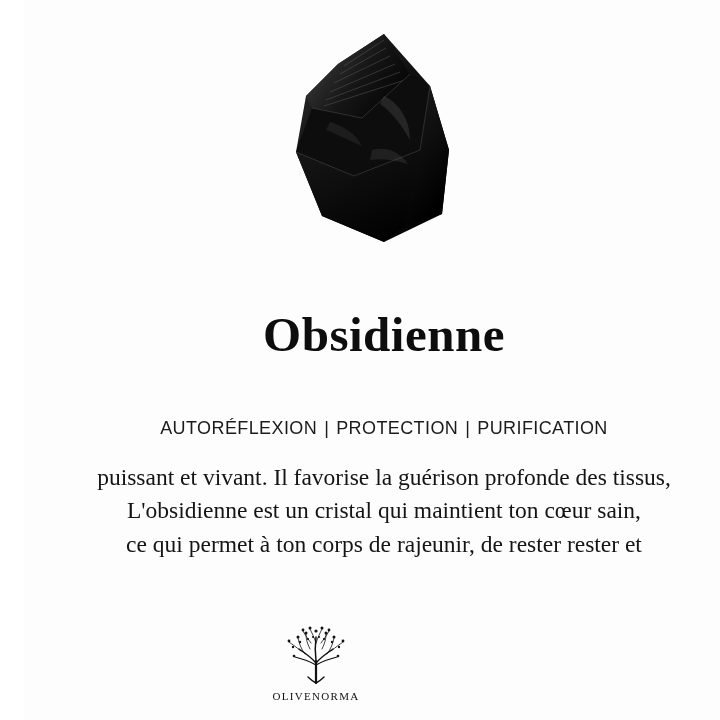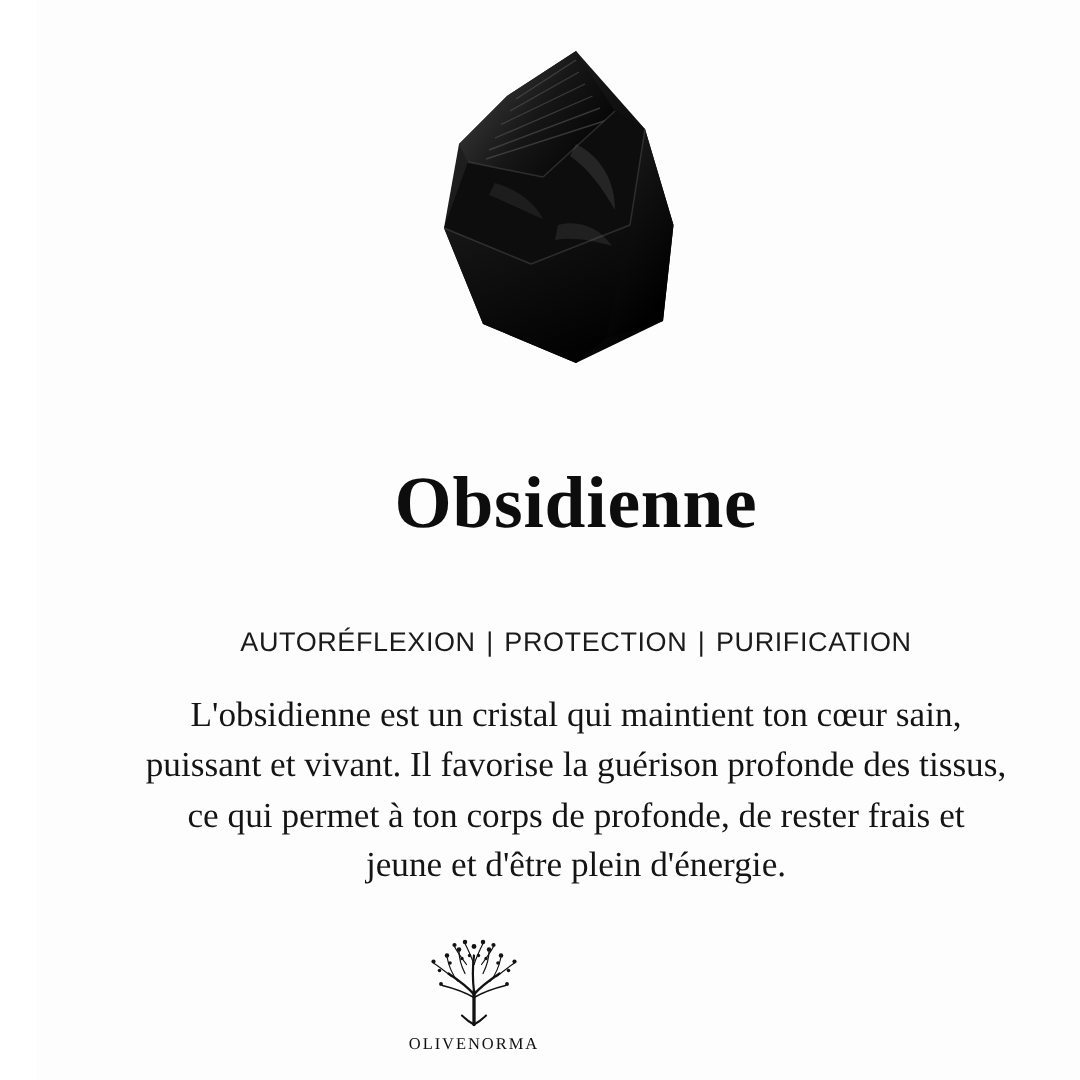--- a/index.html
+++ b/index.html
@@ -171,24 +171,23 @@
     </div>
   </div>
 
   <h1 class="title">Obsidienne</h1>
 
   <div class="keywords">
     <span>AUTORÉFLEXION</span><span class="kw-sep">|</span><span>PROTECTION</span><span class="kw-sep">|</span><span>PURIFICATION</span>
   </div>
 
   <div class="description">
+    <span class="line">puissant et vivant. Il favorise la guérison profonde des tissus,</span>
     <span class="line">L'obsidienne est un cristal qui maintient ton cœur sain,</span>
-    <span class="line">puissant et vivant. Il favorise la guérison profonde des tissus,</span>
-    <span class="line">ce qui permet à ton corps de profonde, de rester frais et</span>
-    <span class="line">jeune et d'être plein d'énergie.</span>
+    <span class="line">ce qui permet à ton corps de rajeunir, de rester rester et</span>
   </div>
 
   <div class="logo-block">
     <svg class="logo-mark" width="70" height="66" viewBox="0 0 70 66">
       <g stroke="#121212" fill="none" stroke-width="0.8" stroke-linecap="round">
 
         <path d="M35 62 L35 40" stroke-width="2.2"></path>
         <path d="M35 62 C31 60 29 58 27 56" stroke-width="1.4"></path>
         <path d="M35 62 C39 60 41 58 43 56" stroke-width="1.4"></path>
 

